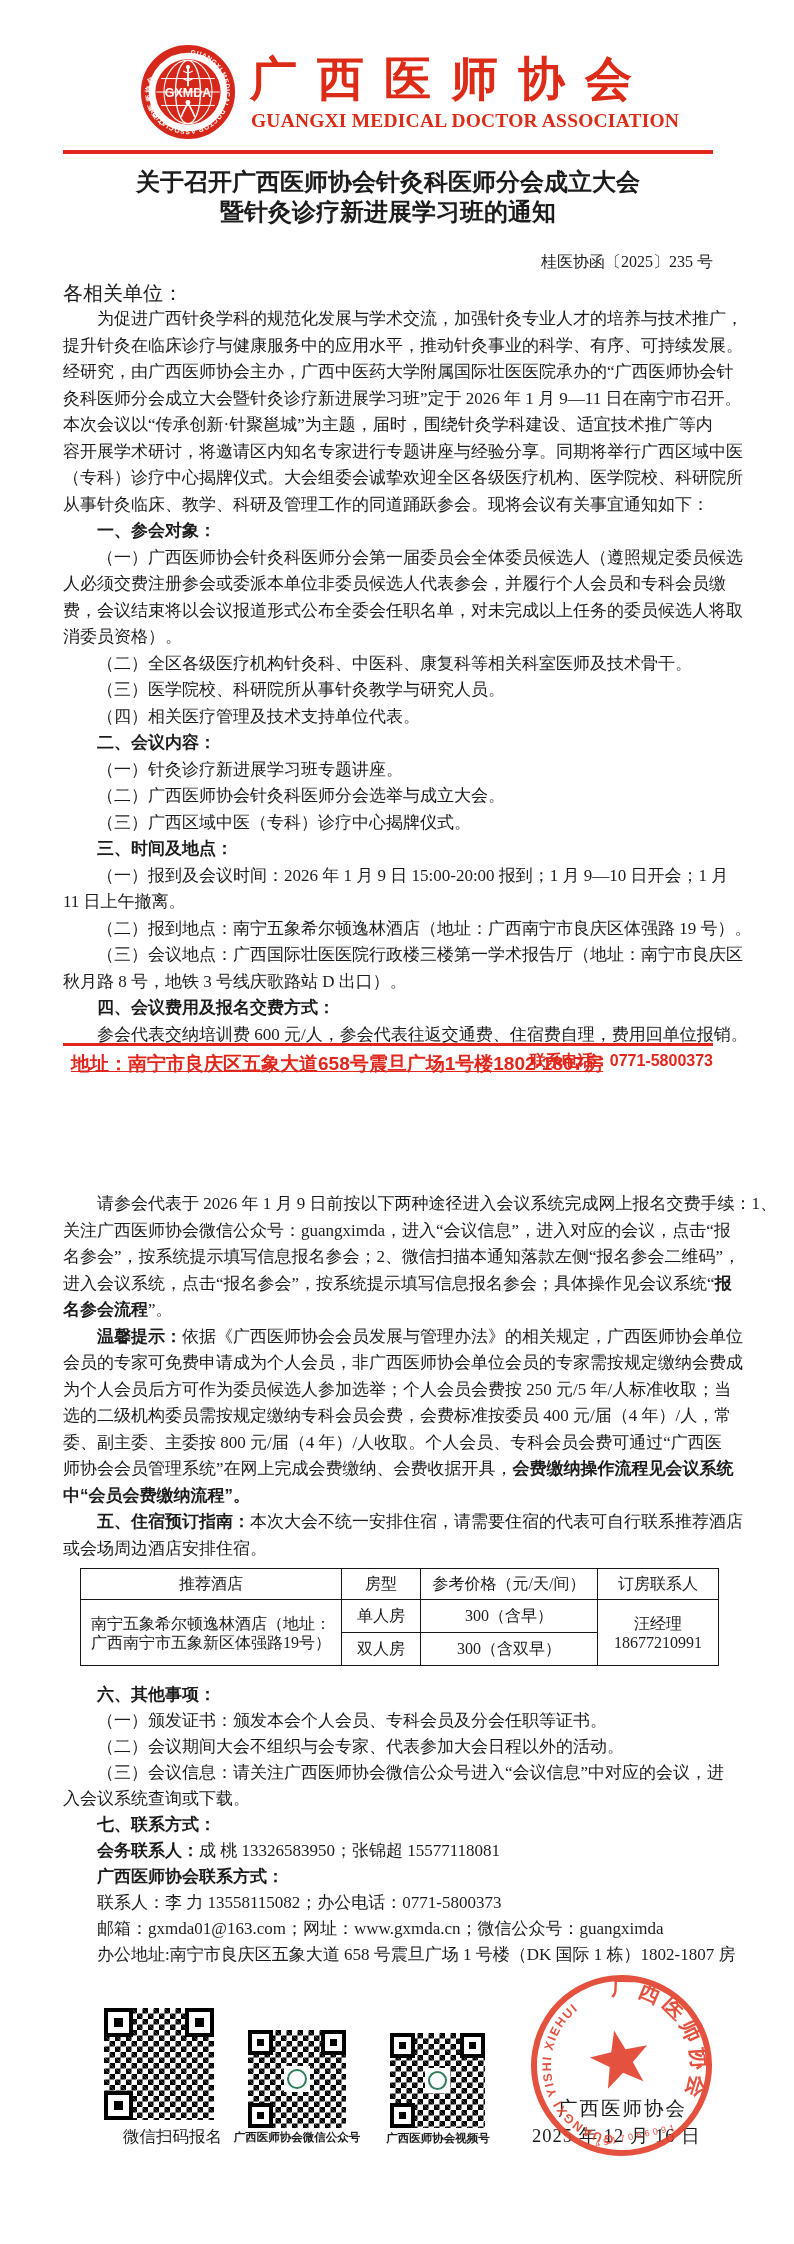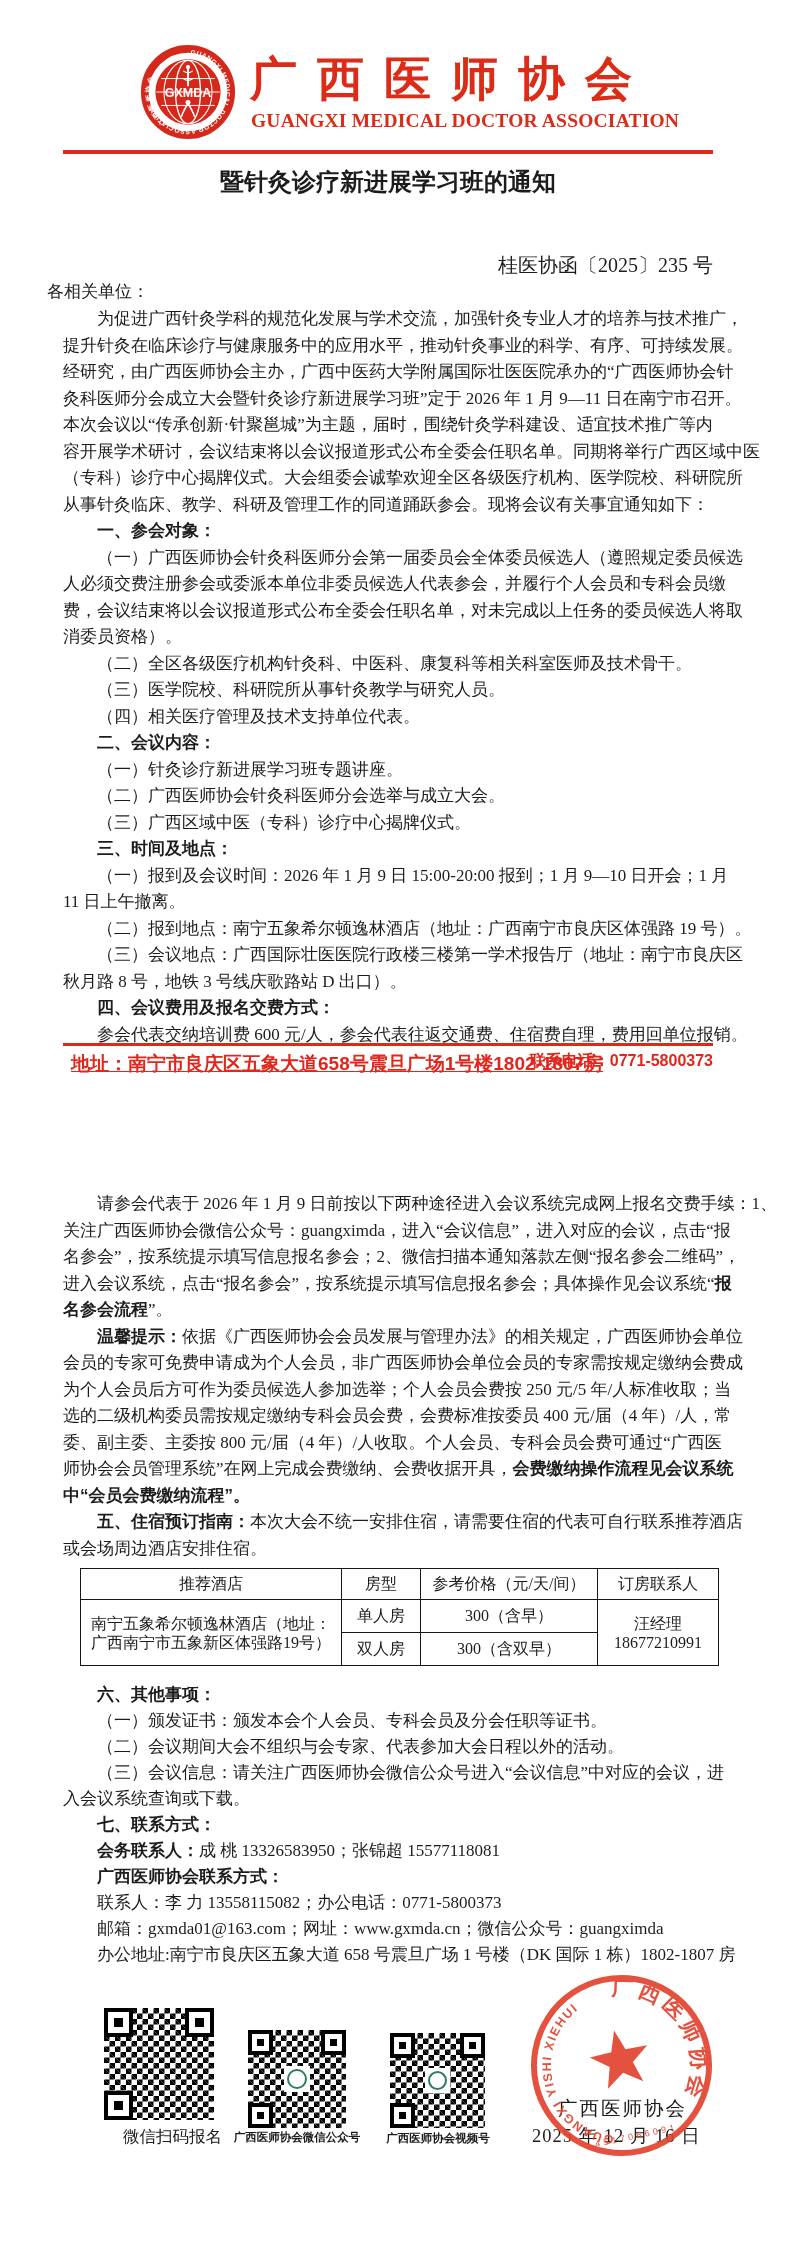--- a/index.html
+++ b/index.html
@@ -16,22 +16,22 @@
   
   .logo{left:140px;top:42px;width:96px;height:100px;}
   .orgcn{left:250px;top:48px;font-size:47px;font-weight:bold;color:var(--red);
          letter-spacing:20px;white-space:nowrap;font-family:"Liberation Serif",serif;}
   .orgen{left:251px;top:110px;font-size:19.5px;font-weight:bold;color:var(--red);
          letter-spacing:0.2px;white-space:nowrap;}
   .rule{left:63px;top:150px;width:650px;height:4px;background:var(--line-red);}
 
   .title{left:63px;top:167px;width:650px;text-align:center;font-size:24px;
          font-weight:bold;line-height:30px;}
-  .docnum{top:252px;right:81px;font-size:20px;}
-  .salut{left:47px;top:280px;font-size:17px;}
+  .docnum{top:252px;right:81px;font-size:16px;}
+  .salut{left:63px;top:280px;font-size:20px;}
 
   
   .body1{left:63px;top:306px;width:660px;font-size:17px;}
   .body2{left:63px;top:1191px;width:660px;font-size:17px;}
   .body3{left:63px;top:1682px;width:660px;font-size:17px;}
   .body1 .ln,.body2 .ln{height:26.5px;line-height:26.5px;white-space:nowrap;}
   .body3 .ln{height:26px;line-height:26px;white-space:nowrap;}
   .ind{padding-left:34px;}
   .b{font-weight:bold;font-family:"Liberation Sans","DejaVu Sans",sans-serif;}
 
@@ -105,32 +105,33 @@
       <text x="50" y="57" fill="#fff" font-size="13" font-weight="bold" text-anchor="middle" font-family="Liberation Sans, sans-serif">GXMDA</text>
       <path d="M50,64 q-5,8 -7,14 M50,64 q5,8 7,14" fill="none" stroke="#fff" stroke-width="1.6"></path>
       <circle cx="50" cy="63" r="2.6" fill="#fff"></circle>
     </svg>
   </div>
   <div class="abs orgcn">广西医师协会</div>
   <div class="abs orgen">GUANGXI MEDICAL DOCTOR ASSOCIATION</div>
   <div class="abs rule"></div>
 
   <div class="abs title">
+    <div>关于召开广西医师协会针灸科医师分会成立大会</div>
     <div>暨针灸诊疗新进展学习班的通知</div>
   </div>
   <div class="abs docnum">桂医协函〔2025〕235 号</div>
   <div class="abs salut">各相关单位：</div>
 
   <div class="abs body1">
     <div class="ln ind"><span>为促进广西针灸学科的规范化发展与学术交流，加强针灸专业人才的培养与技术推广，</span><span class="b"></span><span></span></div>
     <div class="ln"><span>提升针灸在临床诊疗与健康服务中的应用水平，推动针灸事业的科学、有序、可持续发展。</span></div>
     <div class="ln"><span>经研究，由广西医师协会主办，广西中医药大学附属国际壮医医院承办的“广西医师协会针</span></div>
     <div class="ln"><span>灸科医师分会成立大会暨针灸诊疗新进展学习班”定于 2026 年 1 月 9—11 日在南宁市召开。</span></div>
     <div class="ln"><span>本次会议以“传承创新·针聚邕城”为主题，届时，围绕针灸学科建设、适宜技术推广等内</span></div>
-    <div class="ln"><span>容开展学术研讨，会议结束将以会议报道形式公布全委会任职名单。同期将举行广西区域中医</span></div>
+    <div class="ln"><span>容开展学术研讨，将邀请区内知名专家进行专题讲座与经验分享。同期将举行广西区域中医</span></div>
     <div class="ln"><span>（专科）诊疗中心揭牌仪式。大会组委会诚挚欢迎全区各级医疗机构、医学院校、科研院所</span></div>
     <div class="ln"><span>从事针灸临床、教学、科研及管理工作的同道踊跃参会。现将会议有关事宜通知如下：</span></div>
     <div class="ln ind"><span class="b">一、参会对象：</span></div>
     <div class="ln ind"><span>（一）广西医师协会针灸科医师分会第一届委员会全体委员候选人（遵照规定委员候选</span></div>
     <div class="ln"><span>人必须交费注册参会或委派本单位非委员候选人代表参会，并履行个人会员和专科会员缴</span></div>
     <div class="ln"><span>费，会议结束将以会议报道形式公布全委会任职名单，对未完成以上任务的委员候选人将取</span></div>
     <div class="ln"><span>消委员资格）。</span></div>
     <div class="ln ind"><span>（二）全区各级医疗机构针灸科、中医科、康复科等相关科室医师及技术骨干。</span></div>
     <div class="ln ind"><span>（三）医学院校、科研院所从事针灸教学与研究人员。</span></div>
     <div class="ln ind"><span>（四）相关医疗管理及技术支持单位代表。</span></div>

